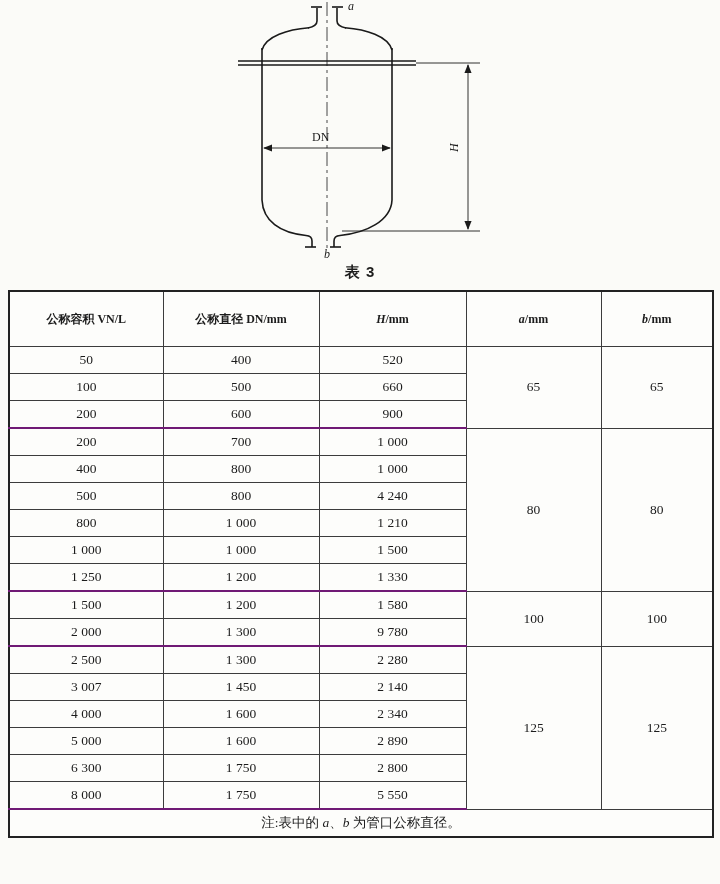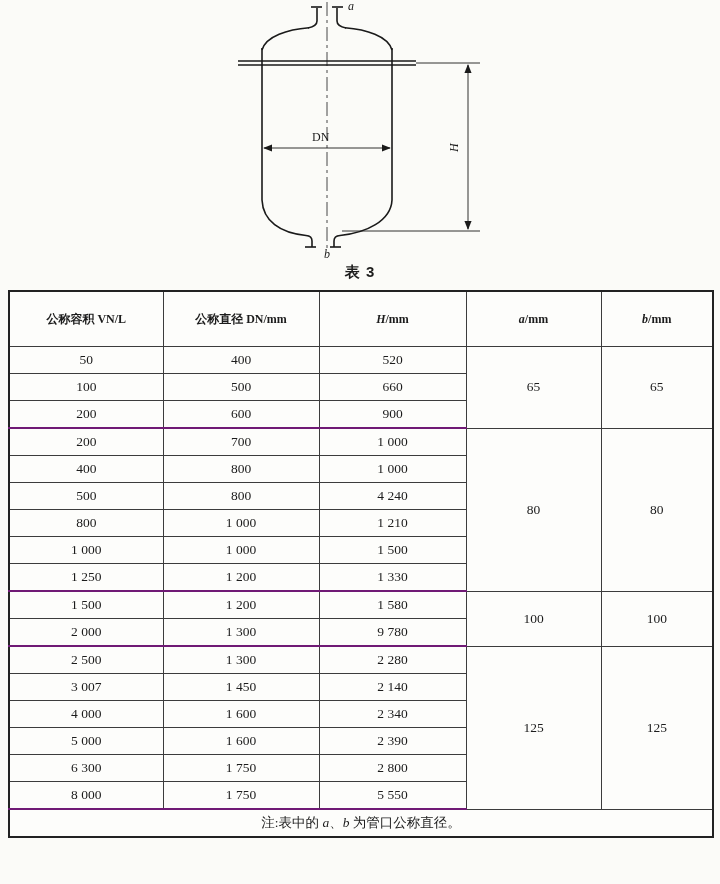--- a/index.html
+++ b/index.html
@@ -217,21 +217,21 @@
         <td>2 140</td>
       </tr>
       <tr>
         <td>4 000</td>
         <td>1 600</td>
         <td>2 340</td>
       </tr>
       <tr>
         <td>5 000</td>
         <td>1 600</td>
-        <td>2 390</td>
+        <td>2 890</td>
       </tr>
       <tr>
         <td>6 300</td>
         <td>1 750</td>
         <td>2 800</td>
       </tr>
       <tr class="group-end">
         <td>8 000</td>
         <td>1 750</td>
         <td>5 550</td>

